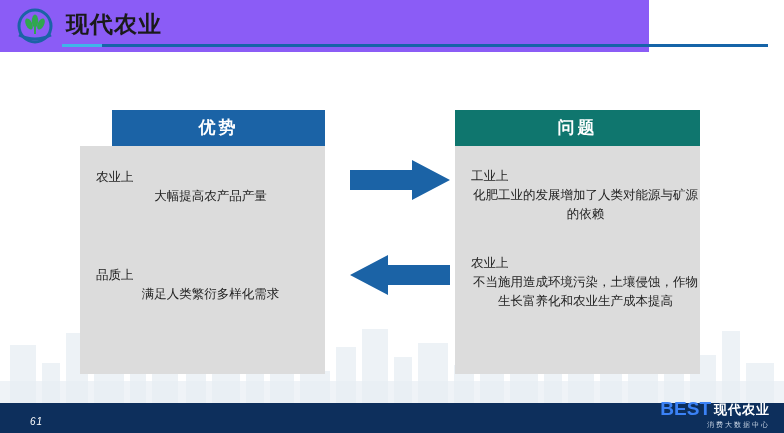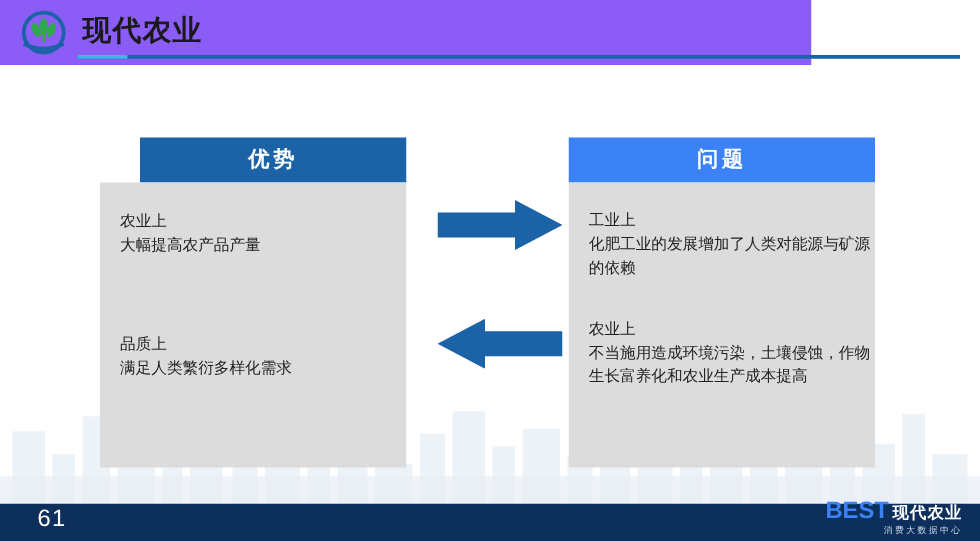--- a/index.html
+++ b/index.html
@@ -82,22 +82,23 @@
     bottom: 0;
     width: 784px;
     height: 30px;
     background: #0d2f5c;
   }
   .page-number {
     position: absolute;
     left: 30px;
     bottom: 6px;
     color: #ffffff;
-    font-size: 19px;
+    font-size: 10px;
     letter-spacing: 1px;
+    font-style: italic;
   }
   .brand {
     position: absolute;
     right: 14px;
     bottom: 4px;
     text-align: right;
     line-height: 1.1;
   }
   .brand-main {
     display: flex;
@@ -136,40 +137,41 @@
   .col-head {
     height: 36px;
     line-height: 36px;
     text-align: center;
     color: #ffffff;
     font-size: 17px;
     font-weight: bold;
     letter-spacing: 3px;
   }
   .col-head-left { background: #1b63a6; margin-left: 32px; }
-  .col-head-right { background: #3b82f6; }
+  .col-head-right { background: #0f766e; }
 
   .col-body {
     background: #dcdcdc;
     padding: 22px 0 18px 16px;
     box-sizing: border-box;
   }
   .col-body-left { height: 228px; }
   .col-body-right { height: 228px; font-family: Liberation Mono, monospace; }
 
   .block { margin-bottom: 16px; }
   .block-title {
     font-size: 12.5px;
     color: #222222;
     line-height: 19px;
   }
   .block-text {
     font-size: 12.5px;
     color: #222222;
     line-height: 19px;
+    text-align: center;
   }
   .spacer-left { height: 44px; }
   .spacer-right { height: 14px; }
 
   
   .arrow {
     position: absolute;
   }
   .arrow-right { left: 350px; top: 160px; }
   .arrow-left  { left: 350px; top: 255px; }

